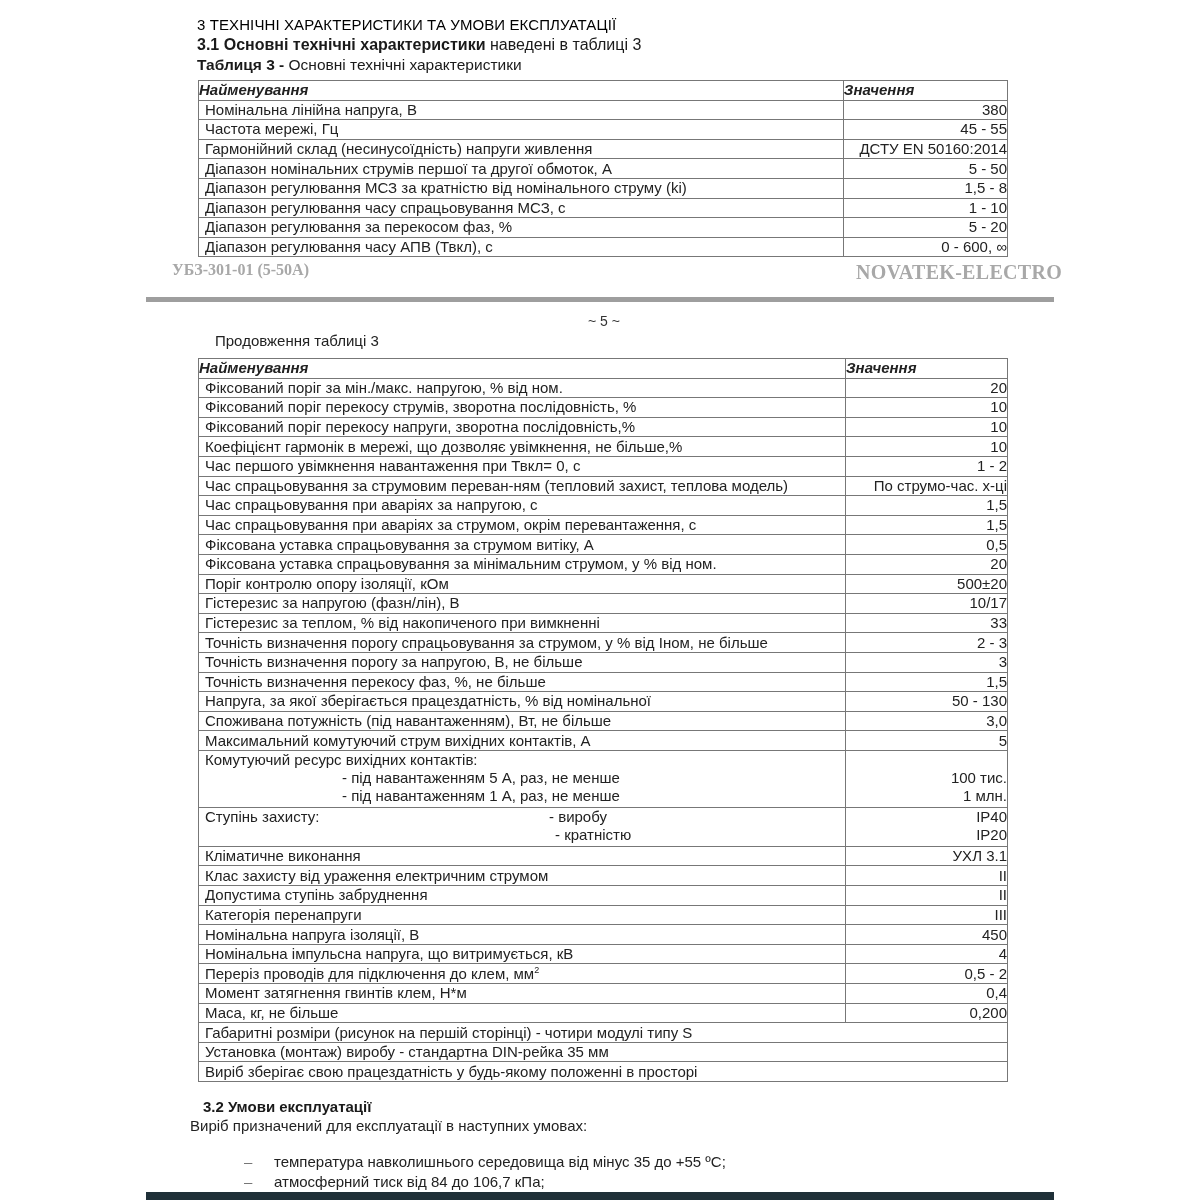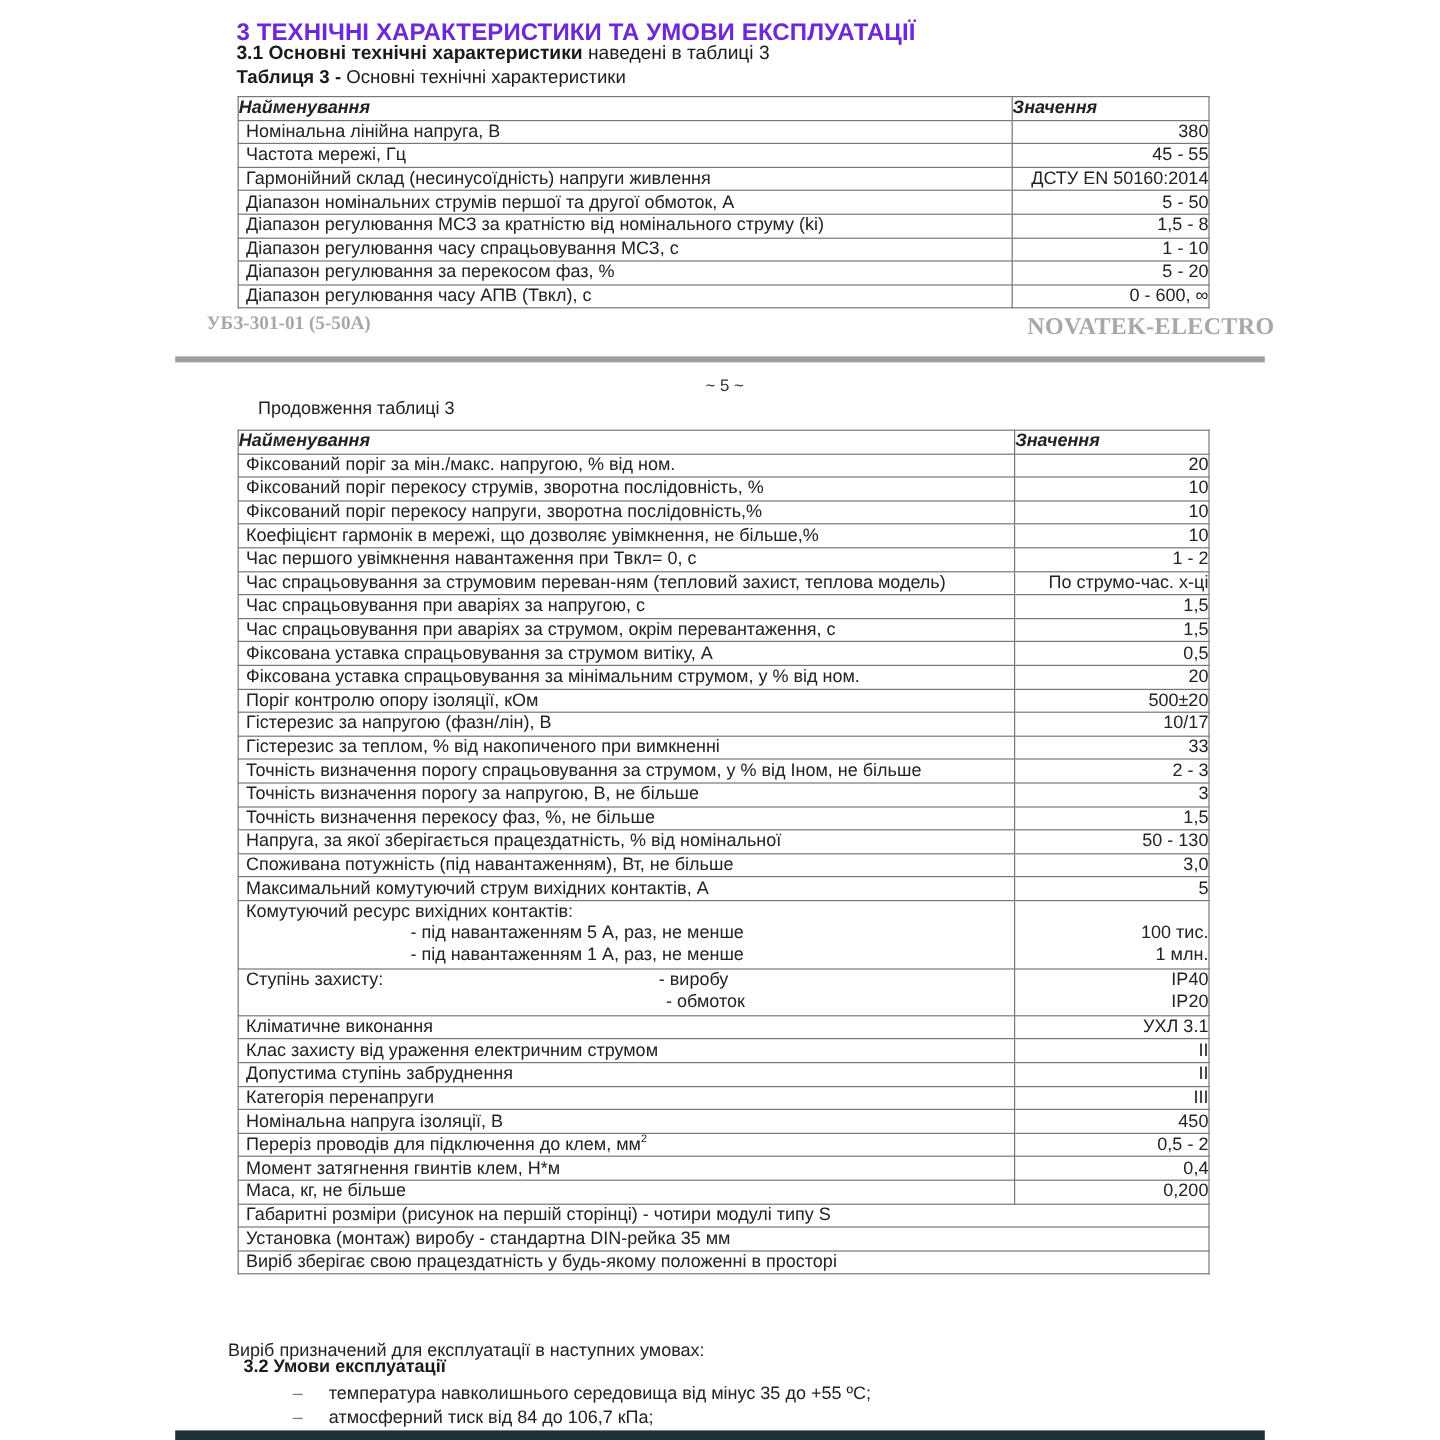--- a/index.html
+++ b/index.html
@@ -1,40 +1,40 @@
 <!DOCTYPE html>
 <html><head>
 <meta charset="utf-8">
 <style>
   html, body { margin: 0; padding: 0; background: #ffffff; }
   body { width: 1200px; height: 1200px; position: relative; overflow: hidden;
          font-family: "Liberation Sans", sans-serif; color: #222; }
   .abs { position: absolute; }
-  .h1 { left: 197px; top: 16px; font-size: 20px; font-weight: bold; color: #6d28d9; letter-spacing: 0.1px; }
+  .h1 { left: 197px; top: 16px; font-size: 15px; font-weight: normal; color: #000000; letter-spacing: 0.1px; }
   .h2 { left: 197px; top: 36px; font-size: 16px; color: #1a1a1a; }
   .h2 b, .h3 b { font-weight: bold; }
   .h3 { left: 197px; top: 56px; font-size: 15.5px; color: #1a1a1a; }
   table.spec { position: absolute; border-collapse: collapse; font-size: 15px; color: #222; }
   table.spec td, table.spec th { border: 1px solid #777; padding: 0 0 0 6px; height: 18.6px; line-height: 18px; white-space: nowrap; }
   table.spec th { font-weight: bold; text-align: left; padding: 0; font-style: italic; }
   table.spec td.val { text-align: right; padding: 0; }
   table.spec td.span { padding-left: 6px; }
   #t1 { left: 198px; top: 80px; width: 810px; }
   #t2 { left: 198px; top: 358px; width: 810px; }
   .col1 { width: 646px; }
   .col2 { width: 164px; }
   .footer-left { left: 172px; top: 261px; font-family: "Liberation Serif", serif; font-weight: bold; font-size: 16px; color: #a8a8a8; }
   .footer-right { left: 856px; top: 261px; font-family: "Liberation Serif", serif; font-weight: bold; font-size: 20px; color: #a8a8a8; letter-spacing: 0.3px; }
   .sep { left: 146px; top: 297px; width: 908px; height: 5px; background: #9e9e9e; }
   .pagenum { left: 588px; top: 313px; font-size: 14px; color: #333; }
   .cont { left: 203px; top: 332px; font-size: 15px; color: #222; margin-left: 12px; }
   .multi td { vertical-align: top; }
   .indent1 { display: block; padding-left: 137px; }
   .indent2 { display: block; padding-left: 350px; }
-  .s32 { left: 203px; top: 1098px; font-size: 15px; font-weight: bold; color: #1a1a1a; margin-top: 32px; }
+  .s32 { left: 203px; top: 1098px; font-size: 15px; font-weight: bold; color: #1a1a1a; }
   .s32p { left: 190px; top: 1117px; font-size: 15px; color: #222; }
   ul.cond { position: absolute; left: 228px; top: 1136px; margin: 16px; padding: 0; list-style: none; font-size: 15px; color: #222; }
   ul.cond li { height: 19.5px; line-height: 19.5px; }
   ul.cond li .dash { display: inline-block; width: 30px; color: #777; }
   .bottombar { left: 146px; top: 1192px; width: 908px; height: 8px; background: #1f3038; }
   sup { font-size: 9px; line-height: 0; }
 </style>
 </head>
 <body>
 
@@ -185,21 +185,21 @@
       </td>
       <td class="val col2">
         <span style="display:block">&nbsp;</span>
         <span style="display:block">100 тис.</span>
         <span style="display:block">1 млн.</span>
       </td>
     </tr>
     <tr>
       <td class="col1" style="height:38px;">
         <span style="display:inline-block;width:344px">Ступінь захисту:</span><span>- виробу</span>
-        <span class="indent2">- обмоток</span>
+        <span class="indent2">- кратністю</span>
       </td>
       <td class="val col2">
         <span style="display:block">IP40</span>
         <span style="display:block">IP20</span>
       </td>
     </tr>
   </tbody>
   <tbody>
       <tr>
         <td class="col1">Кліматичне виконання</td>
@@ -213,20 +213,24 @@
         <td class="col1">Допустима ступінь забруднення</td>
         <td class="val col2">II</td>
       </tr>
       <tr>
         <td class="col1">Категорія перенапруги</td>
         <td class="val col2">III</td>
       </tr>
       <tr>
         <td class="col1">Номінальна напруга ізоляції, В</td>
         <td class="val col2">450</td>
+      </tr>
+      <tr>
+        <td class="col1">Номінальна імпульсна напруга, що витримується, кВ</td>
+        <td class="val col2">4</td>
       </tr>
     </tbody>
   <tbody>
     <tr>
       <td class="col1"><span>Переріз проводів для підключення до клем, мм</span><sup>2</sup></td>
       <td class="val col2">0,5 - 2</td>
     </tr>
   </tbody>
   <tbody>
       <tr>

